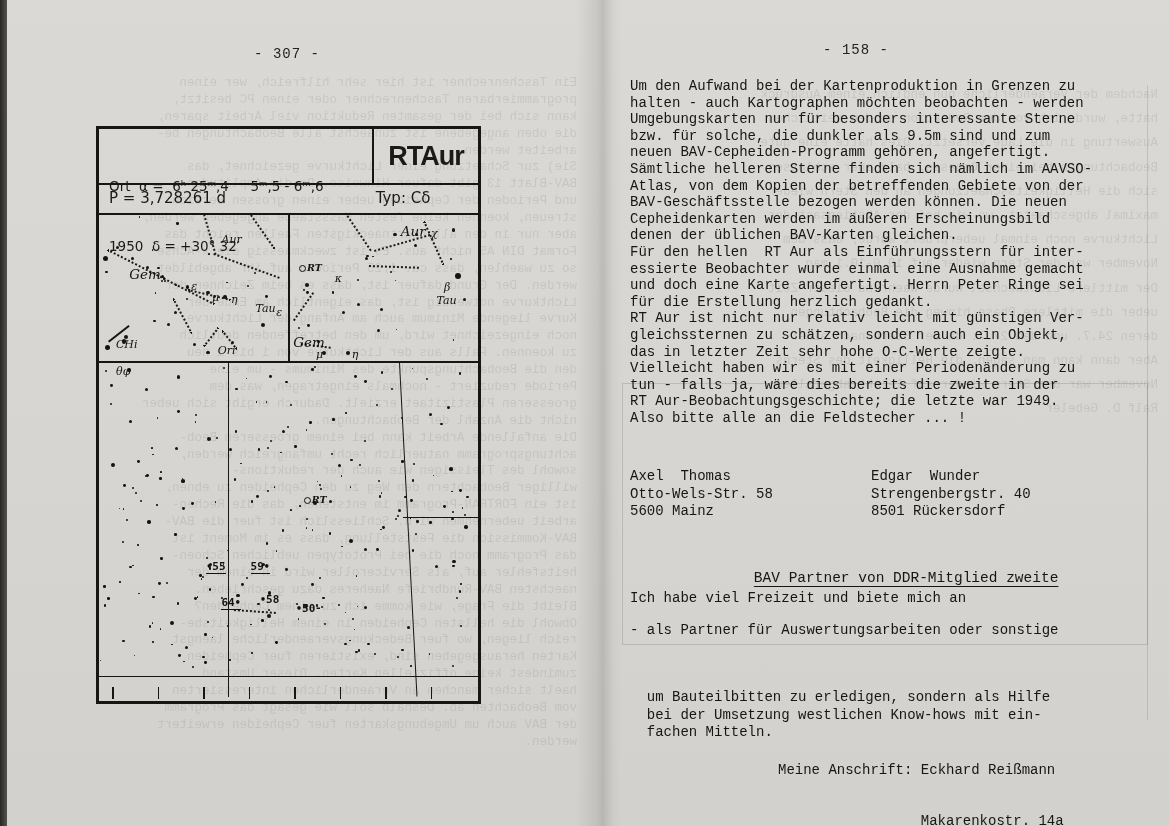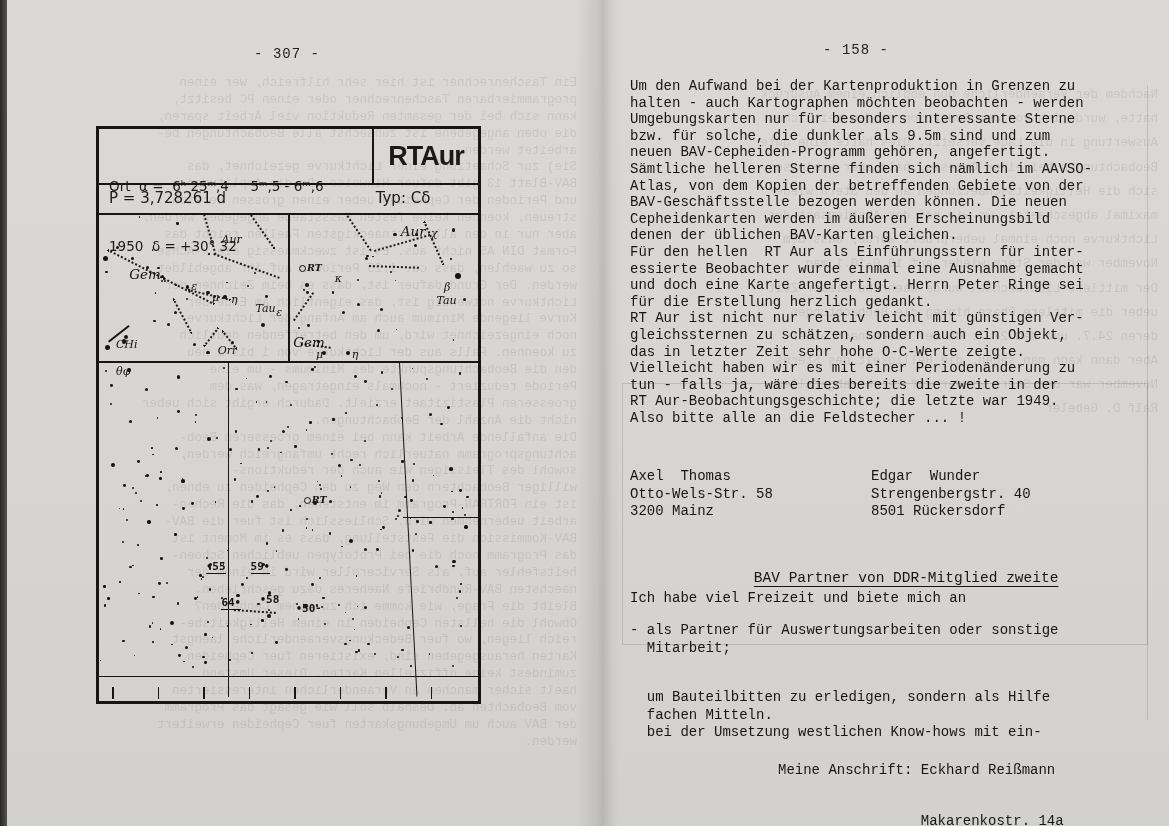--- a/index.html
+++ b/index.html
@@ -437,33 +437,33 @@
 
   <div class="page" id="page-right">
     <div class="pagenum" style="left:208px;top:42px;width:100px;text-align:center;">- 158 -</div>
 
     <div class="bleed bleed2" style="left:26px;top:88px;width:534px;"><div class="ln">Nachdem der Veraenderliche nun endlich einem Ausdruck</div><div class="ln">hatte, wurde ich von der Redaktion um den seitlichen</div><div class="ln">Auswertung in die Lage versetzt. Dies hatte eine gute</div><div class="ln">Beobachtungen bei einer Groesse, bald aber schlossen</div><div class="ln">sich die Helligkeitsschaetzungen an den Stern wieder</div><div class="ln">maximal abgeschaetzt, wo wie bei der Abstiegsast der</div><div class="ln">Lichtkurve noch einmal ueberprueft wurde, dass dem</div><div class="ln">November war der Stern wieder auf 10.0-10.1 mag</div><div class="ln">Der mittlere Lichtwechsel wurde waehrend dieser Zeit</div><div class="ln">ueber die mittlere Phase hinweg die Beobachtungen</div><div class="ln">deren 24.7. und dem 27.7. da der Stern nach einer</div><div class="ln">Aber dann kann man sagen, die Helligkeit des Sterns</div><div class="ln">November war der Stern wieder auf leicht abgefallen</div><div class="ln">Ralf D. Gebeler</div></div>
     <div class="faintbox" style="left:24px;top:383px;width:524px;height:260px;"></div>
     <div class="faintline" style="left:549px;top:85px;height:635px;"></div>
 
     <div class="tw" style="left:32px;top:78px;"><div class="ln">Um den Aufwand bei der Kartenproduktion in Grenzen zu</div><div class="ln">halten - auch Kartographen möchten beobachten - werden</div><div class="ln">Umgebungskarten nur für besonders interessante Sterne</div><div class="ln">bzw. für solche, die dunkler als 9.5m sind und zum</div><div class="ln">neuen BAV-Cepheiden-Programm gehören, angefertigt.</div><div class="ln">Sämtliche helleren Sterne finden sich nämlich im AAVSO-</div><div class="ln">Atlas, von dem Kopien der betreffenden Gebiete von der</div><div class="ln">BAV-Geschäftsstelle bezogen werden können. Die neuen</div><div class="ln">Cepheidenkarten werden im äußeren Erscheinungsbild</div><div class="ln">denen der üblichen BAV-Karten gleichen.</div><div class="ln">Für den hellen  RT Aur als Einführungsstern für inter-</div><div class="ln">essierte Beobachter wurde einmal eine Ausnahme gemacht</div><div class="ln">und doch eine Karte angefertigt. Herrn Peter Ringe sei</div><div class="ln">für die Erstellung herzlich gedankt.</div><div class="ln">RT Aur ist nicht nur relativ leicht mit günstigen Ver-</div><div class="ln">gleichssternen zu schätzen, sondern auch ein Objekt,</div><div class="ln">das in letzter Zeit sehr hohe O-C-Werte zeigte.</div><div class="ln">Vielleicht haben wir es mit einer Periodenänderung zu</div><div class="ln">tun - falls ja, wäre dies bereits die zweite in der</div><div class="ln">RT Aur-Beobachtungsgeschichte; die letzte war 1949.</div><div class="ln">Also bitte alle an die Feldstecher ... !</div></div>
 
-    <div class="tw tw2" style="left:32px;top:468px;"><div class="ln">Axel  Thomas</div><div class="ln">Otto-Wels-Str. 58</div><div class="ln">3200 Mainz</div></div>
+    <div class="tw tw2" style="left:32px;top:468px;"><div class="ln">Axel  Thomas</div><div class="ln">Otto-Wels-Str. 58</div><div class="ln">5600 Mainz</div></div>
     <div class="tw tw2" style="left:257px;top:468px;margin-left:16px;"><div class="ln">Edgar  Wunder</div><div class="ln">Strengenbergstr. 40</div><div class="ln">8501 Rückersdorf</div></div>
 
     <div class="tw" id="heading" style="left:32px;top:553px;">
       <span>BAV Partner von DDR-Mitglied zweite</span>
     </div>
 
     <div class="tw" style="left:32px;top:590px;">Ich habe viel Freizeit und biete mich an</div>
 
-    <div class="tw tw2" style="left:32px;top:622px;"><div class="ln">- als Partner für Auswertungsarbeiten oder sonstige</div><div class="ln">  Mitarbeit;</div></div>
+    <div class="tw tw2" style="left:32px;top:622px;"><div class="ln">- als Partner für Auswertungsarbeiten oder sonstige</div></div>
 
     <div class="tw tw2" style="left:32px;top:656px;">
-      <div><div class="ln">  um Bauteilbitten zu erledigen, sondern als Hilfe</div><div class="ln">  fachen Mitteln.</div><div class="ln">  bei der Umsetzung westlichen Know-hows mit ein-</div></div>
+      <div><div class="ln">  um Bauteilbitten zu erledigen, sondern als Hilfe</div><div class="ln">  bei der Umsetzung westlichen Know-hows mit ein-</div><div class="ln">  fachen Mitteln.</div></div>
     </div>
 
     <div class="tw tw2" id="anschrift" style="left:180px;top:729px;">
       <div class="ln"><span>Meine Anschrift: </span><span>Eckhard Reißmann</span></div>
       <div class="indent"><div class="ln">Makarenkostr. 14a</div></div>
     </div>
   </div>
 
   <div id="gutter"></div>
   <div id="spine"></div>

